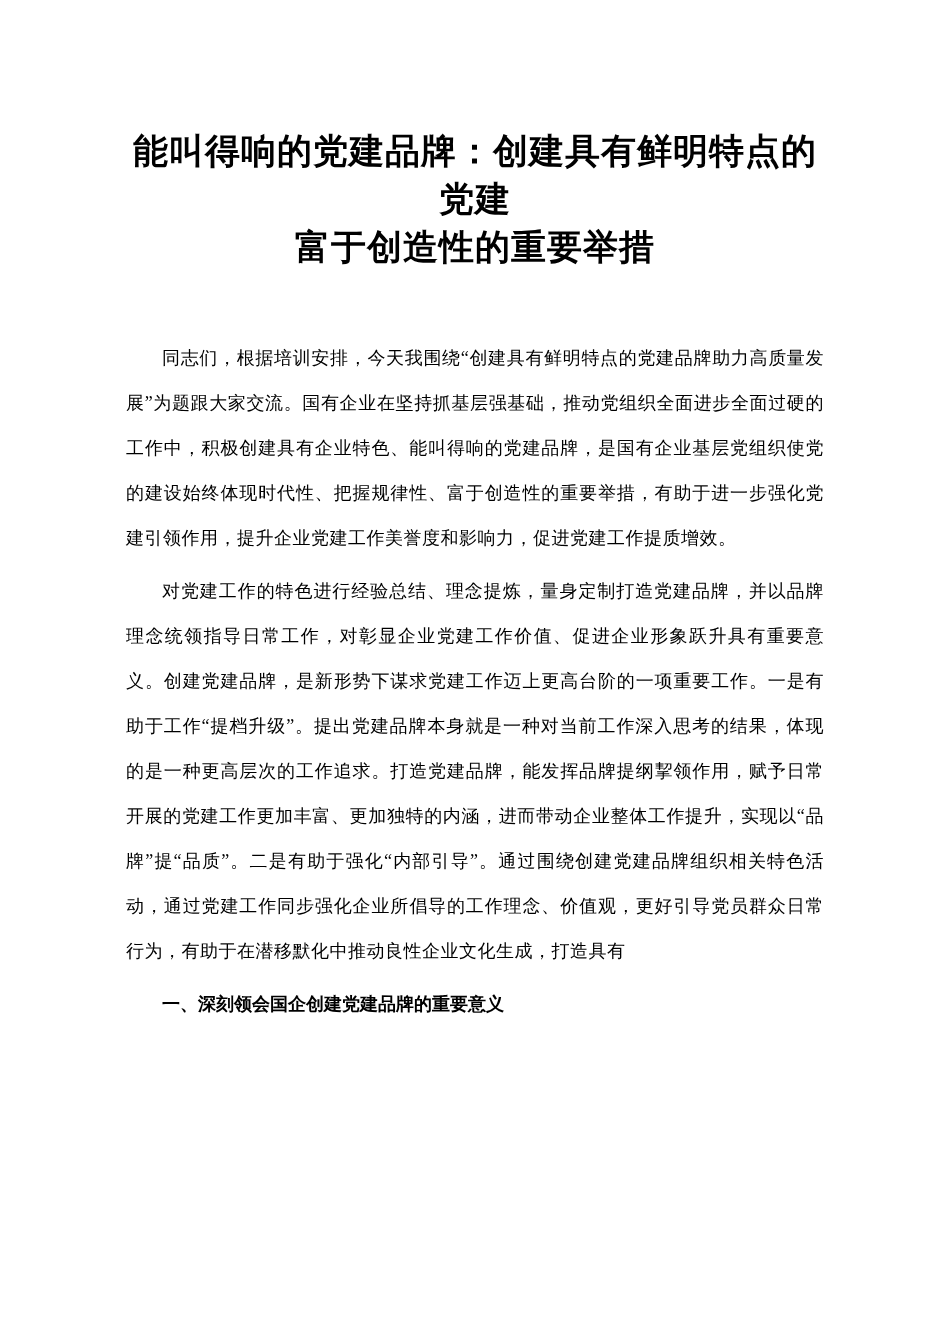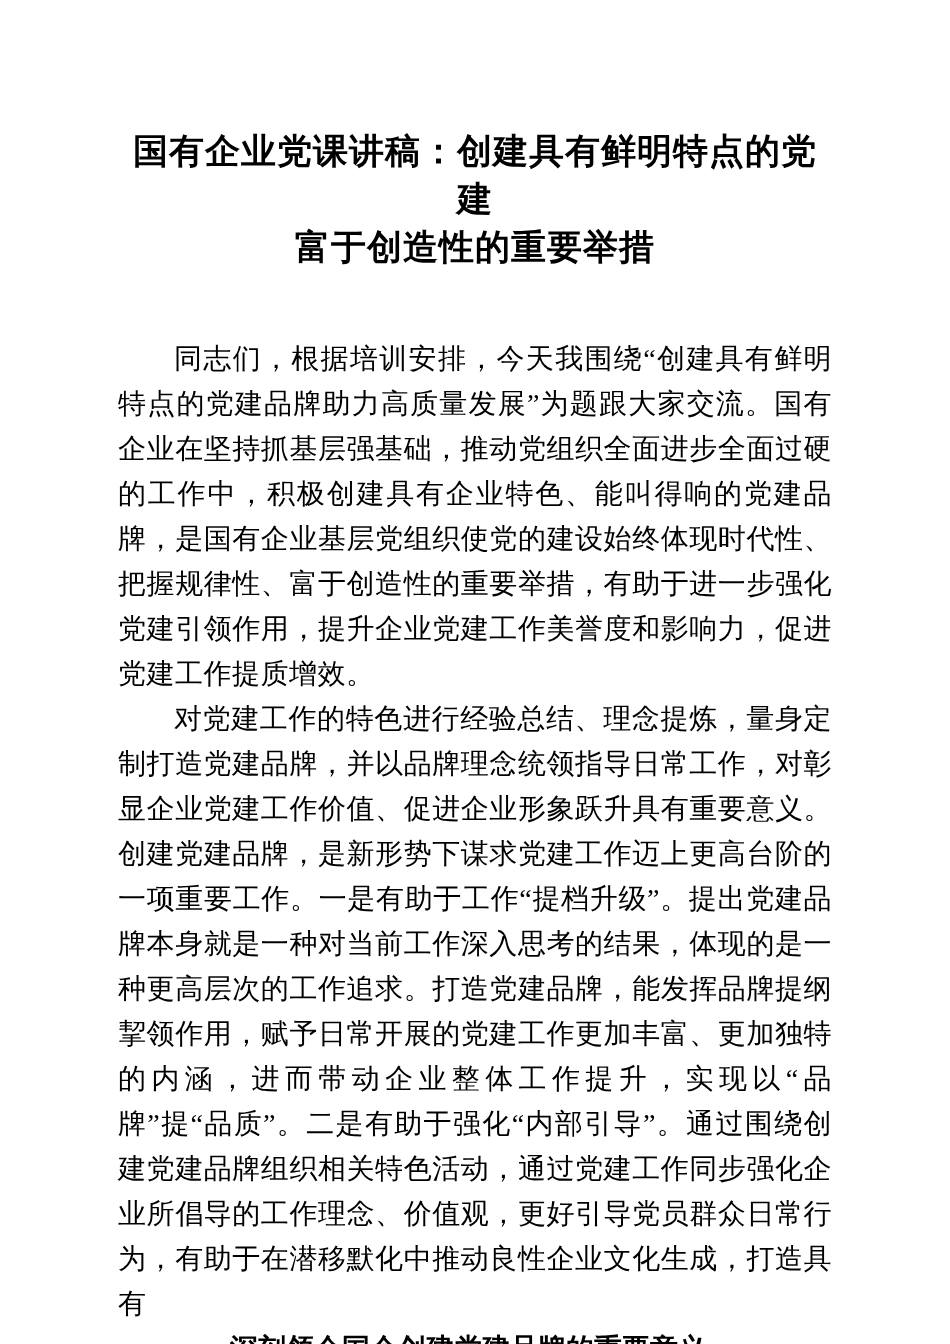--- a/index.html
+++ b/index.html
@@ -27,42 +27,42 @@
     font-weight: 700;
     line-height: 48px;
     text-align: center;
     letter-spacing: 1px;
     font-family: "Liberation Serif", serif;
   }
   .doc-title .t-line {
     display: block;
   }
   .para {
-    margin: 0;
-    font-size: 28px;
+    margin: 8px;
+    font-size: 18px;
     line-height: 45px;
     text-align: justify;
     text-justify: inter-ideograph;
     text-indent: 2em;
     letter-spacing: 0.5px;
     word-break: break-all;
   }
   .para.heading {
     font-weight: 700;
     font-family: "Liberation Sans", sans-serif;
     letter-spacing: 0;
   }
 </style>
 </head>
 <body>
 
 <div class="page">
 
   <h1 class="doc-title">
-    <span class="t-line">国有企业党课讲稿：创建具有鲜明特点的党建</span>
+    <span class="t-line">能叫得响的党建品牌：创建具有鲜明特点的党建</span>
     <span class="t-line">富于创造性的重要举措</span>
   </h1>
 
   <p class="para">同志们，根据培训安排，今天我围绕“创建具有鲜明特点的党建品牌助力高质量发展”为题跟大家交流。国有企业在坚持抓基层强基础，推动党组织全面进步全面过硬的工作中，积极创建具有企业特色、能叫得响的党建品牌，是国有企业基层党组织使党的建设始终体现时代性、把握规律性、富于创造性的重要举措，有助于进一步强化党建引领作用，提升企业党建工作美誉度和影响力，促进党建工作提质增效。</p>
 
   <p class="para">对党建工作的特色进行经验总结、理念提炼，量身定制打造党建品牌，并以品牌理念统领指导日常工作，对彰显企业党建工作价值、促进企业形象跃升具有重要意义。创建党建品牌，是新形势下谋求党建工作迈上更高台阶的一项重要工作。一是有助于工作“提档升级”。提出党建品牌本身就是一种对当前工作深入思考的结果，体现的是一种更高层次的工作追求。打造党建品牌，能发挥品牌提纲挈领作用，赋予日常开展的党建工作更加丰富、更加独特的内涵，进而带动企业整体工作提升，实现以“品牌”提“品质”。二是有助于强化“内部引导”。通过围绕创建党建品牌组织相关特色活动，通过党建工作同步强化企业所倡导的工作理念、价值观，更好引导党员群众日常行为，有助于在潜移默化中推动良性企业文化生成，打造具有</p>
 
   <p class="para heading">一、深刻领会国企创建党建品牌的重要意义</p>
 
 </div>

